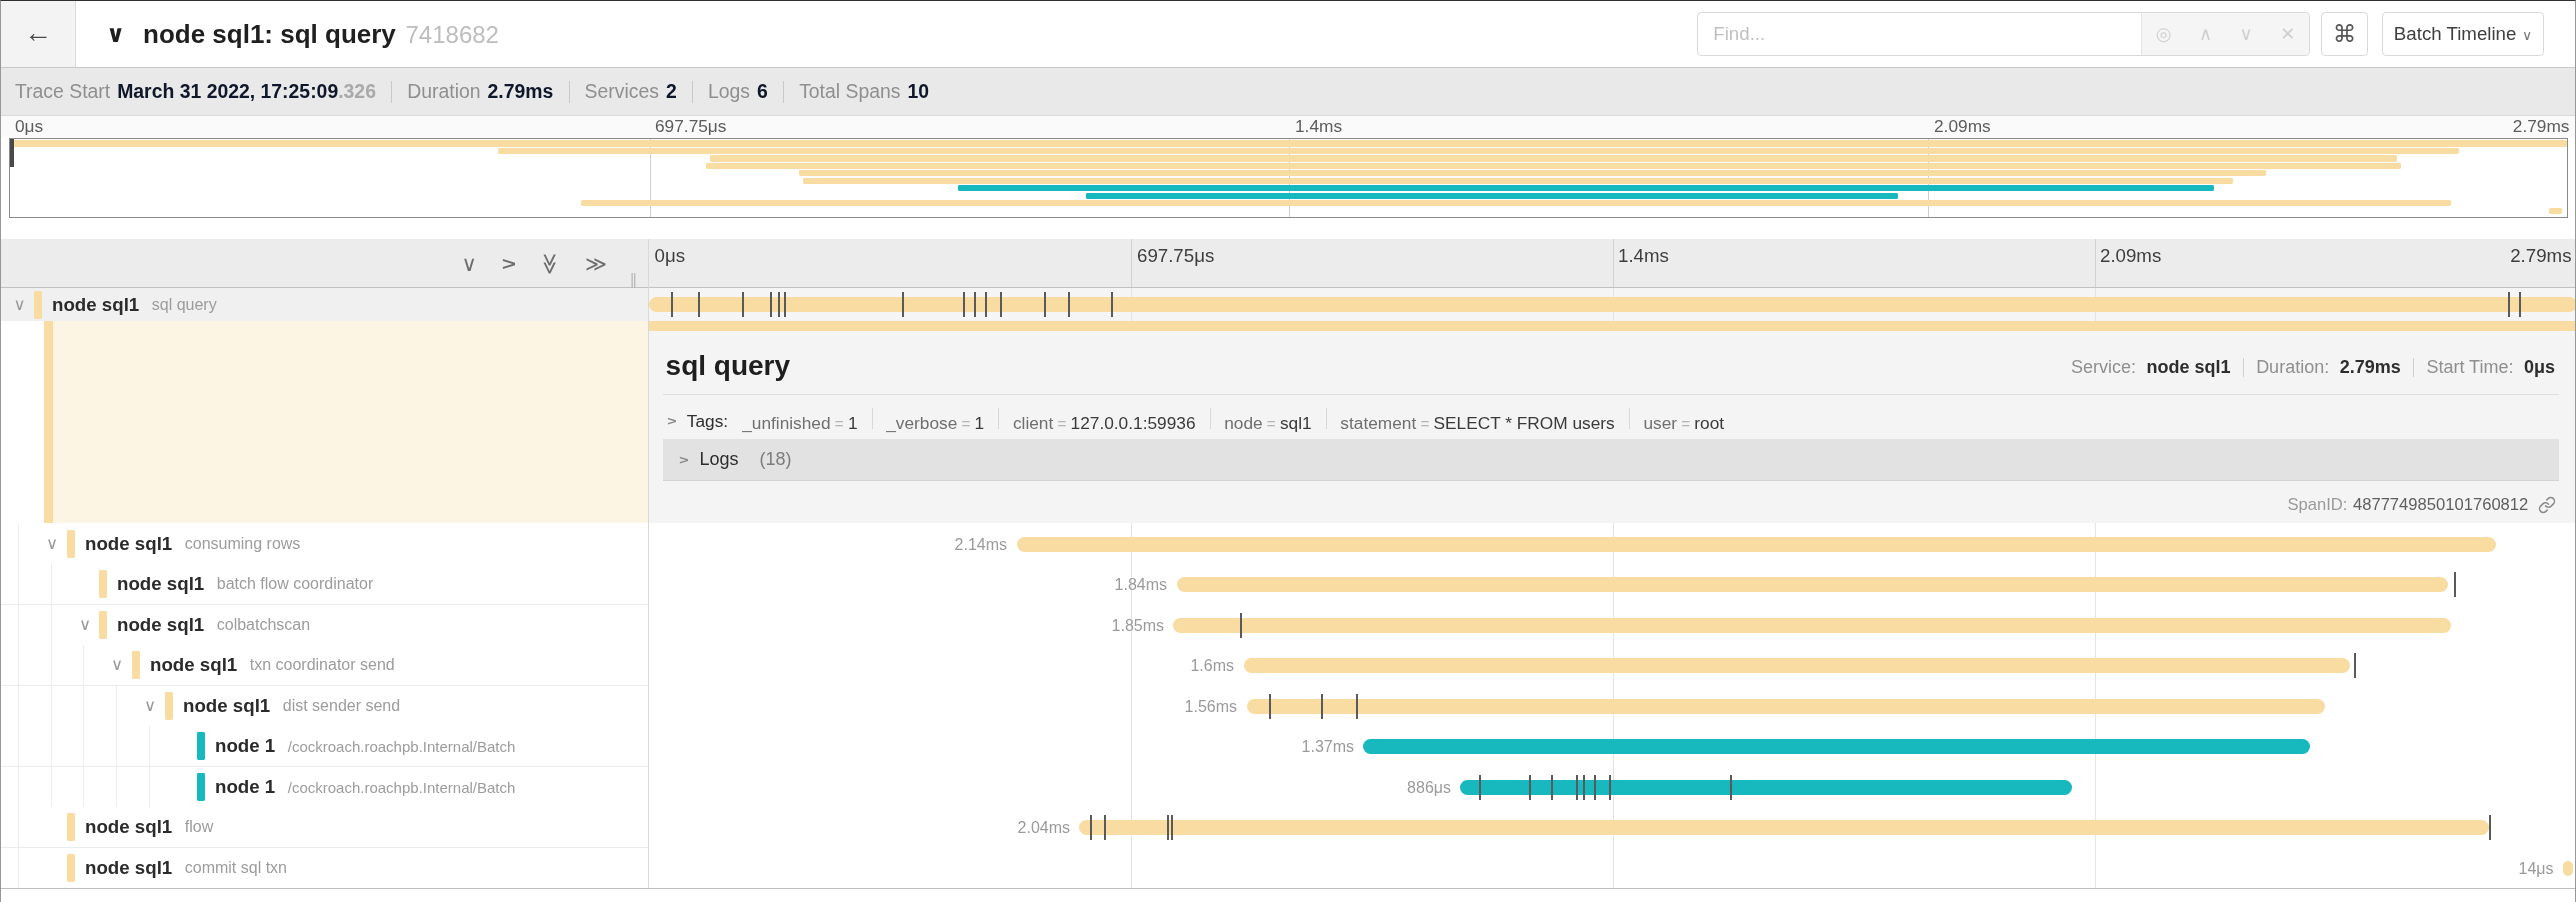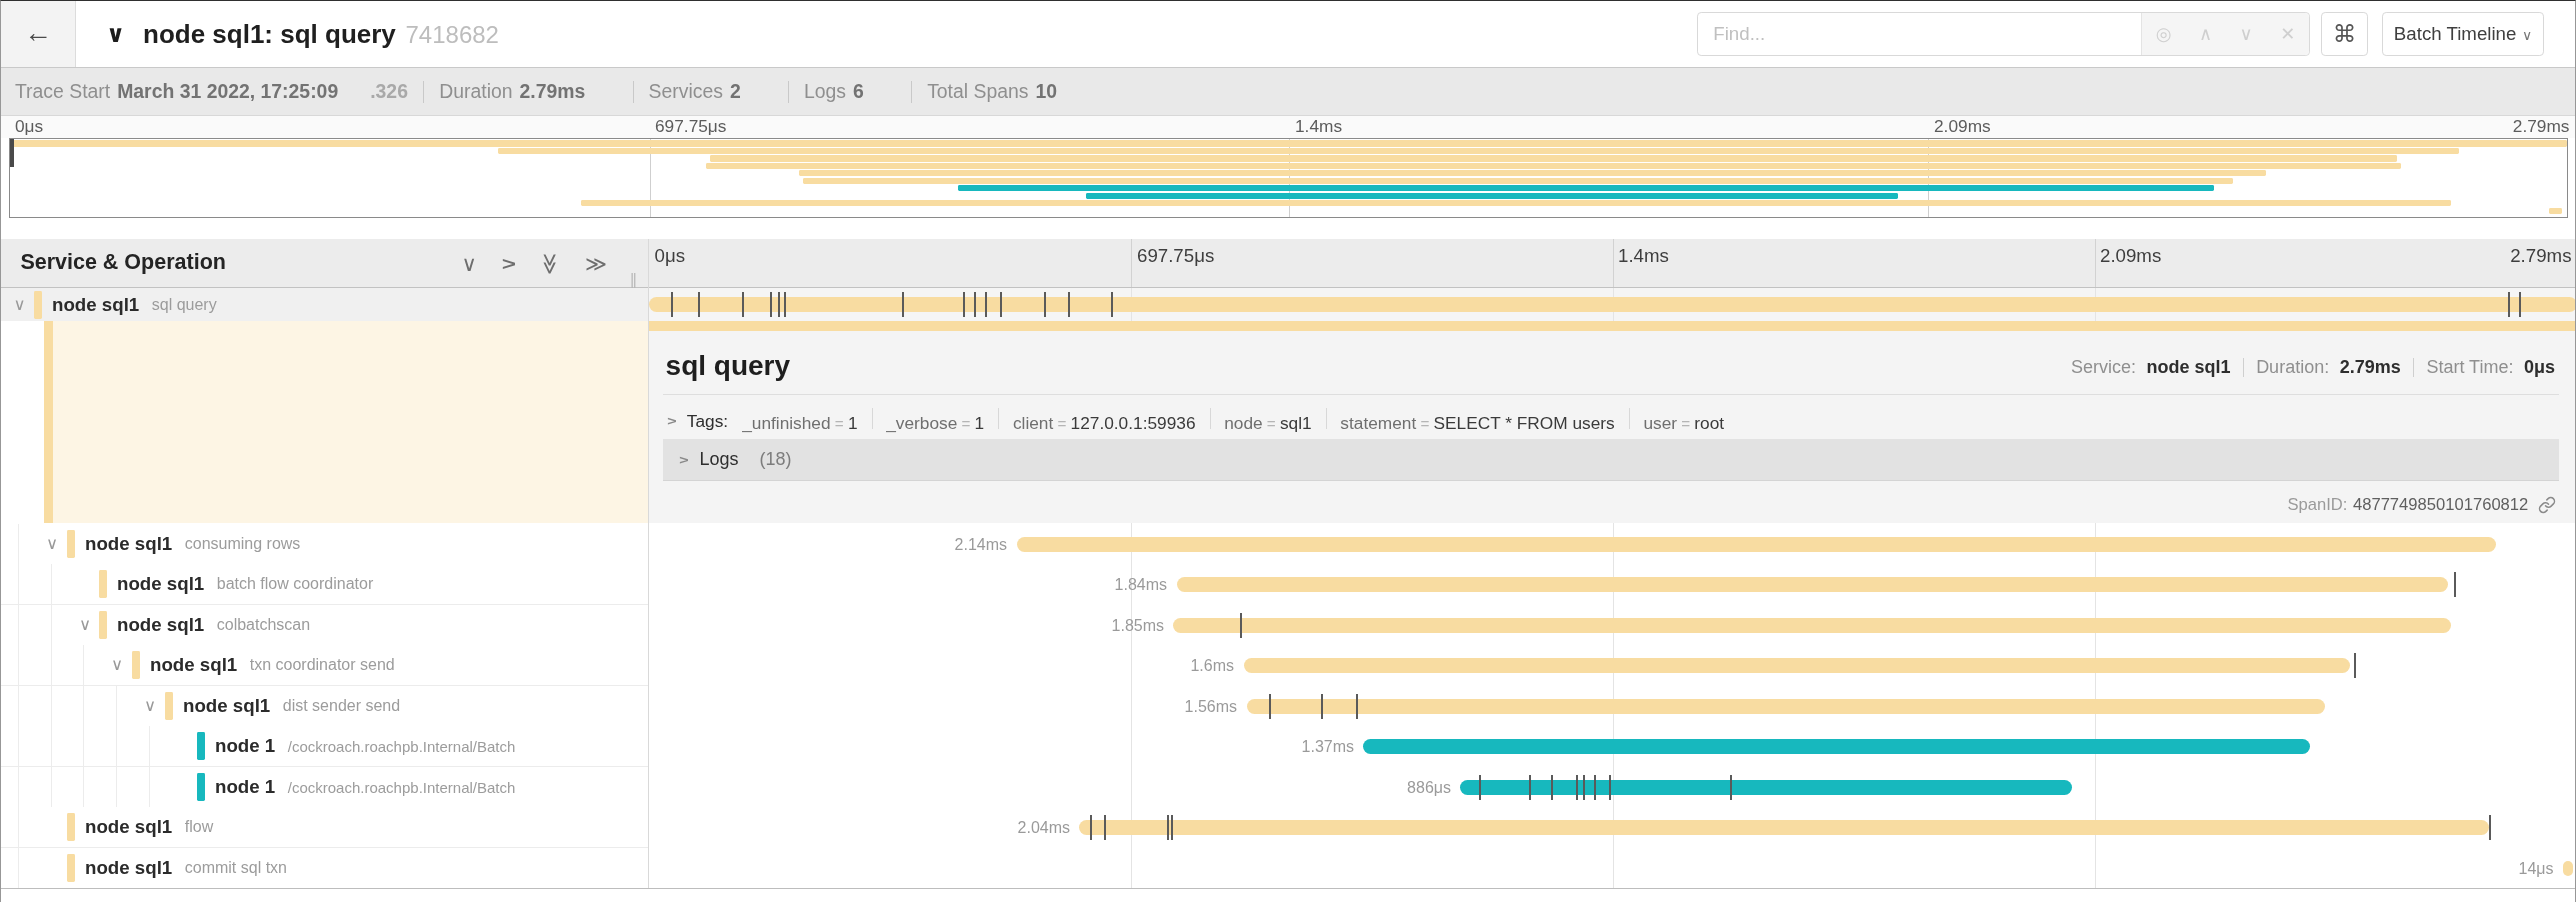--- a/index.html
+++ b/index.html
@@ -19,22 +19,22 @@
   .find-input { flex:1 1 auto; border:none; outline:none; font-size:18.7px; color:#444; padding:0 15.3px; background:transparent; font-family:inherit; }
   .find-input::placeholder { color:#c0c0c0; }
   .find-tools { width:168px; background:#f5f5f5; border-left:0.7px solid #e4e4e4; border-radius:0 4.2px 4.2px 0; display:flex; align-items:center; justify-content:space-around; color:#cfcfcf; font-size:18px; }
   .find-tools span { cursor:pointer; }
   .kbd-btn { position:absolute; left:2320px; top:11px; width:47px; height:44px; border:0.7px solid #d9d9d9; border-radius:4.2px; background:#fff; text-align:center; line-height:42px; font-size:23.6px; color:#555; cursor:pointer; }
   .view-btn { position:absolute; left:2381px; top:11px; width:162px; height:44px; border:0.7px solid #d9d9d9; border-radius:4.2px; background:#fff; text-align:center; line-height:42px; font-size:18.7px; color:#3f3f3f; cursor:pointer; white-space:nowrap; }
   .view-btn .caret { font-size:14px; color:#777; margin-left:5.5px; }
   
   .trace-bar { position:absolute; left:0; top:66px; width:100%; height:49px; background:#e9e9e9; border-top:0.7px solid #c9c9c9; border-bottom:0.7px solid #d8d8d8; display:flex; align-items:center; padding-left:14px; font-size:19.4px; }
   .ti-label { color:#8f8f8f; }
-  .ti-value { color:#737373; font-weight:bold; margin-left:7px; }
-  .ti-suffix { color:#a9a9a9; font-weight:bold;padding-left:32px; }
+  .ti-value { color:#0f172a; font-weight:bold; margin-left:7px; }
+  .ti-suffix { color:#a9a9a9; font-weight:bold; }
   .ti-sep { display:inline-block; width:0.7px; height:22px; background:#c9c9c9; margin:0 15.3px; }
   
   .mm-ruler { position:absolute; left:0; top:115px; width:100%; height:21.5px; background:#fafafa; }
   .mm-ruler .rlabel, .tl-ruler .rlabel { position:absolute; top:0; font-size:17.3px; color:#5c5c5c; white-space:nowrap; }
   .minimap { position:absolute; left:8.3px; top:137px; width:2559px; height:80px; border:1.4px solid #8a8a8a; background:#fff; cursor:col-resize; }
   .mm-grid { position:absolute; top:0; width:0.7px; height:100%; background:#cfcfcf; }
   .mm-bar { position:absolute; border-radius:1.4px; }
   .mm-handle { position:absolute; left:0; top:0; width:4.2px; height:28px; background:#4a4a4a; }
   
   .sop-header { position:absolute; left:0; top:238px; width:648px; height:49px; background:#ececec; border-bottom:0.7px solid #c2c2c2; }
@@ -141,21 +141,20 @@
       <div class="mm-bar" style="left: 30.8602%; width: 57.3477%; top: 31px; height: 6.2px; background: rgb(248, 220, 161);"></div>
       <div class="mm-bar" style="left: 31.0036%; width: 55.914%; top: 39px; height: 6.2px; background: rgb(248, 220, 161);"></div>
       <div class="mm-bar" style="left: 37.0609%; width: 49.1039%; top: 46px; height: 6.2px; background: rgb(23, 184, 190);"></div>
       <div class="mm-bar" style="left: 42.0789%; width: 31.7563%; top: 54px; height: 6.2px; background: rgb(23, 184, 190);"></div>
       <div class="mm-bar" style="left: 22.3297%; width: 73.1183%; top: 61px; height: 6.2px; background: rgb(248, 220, 161);"></div>
       <div class="mm-bar" style="left: 99.2832%; width: 0.501792%; top: 69px; height: 6.2px; background: rgb(248, 220, 161);"></div>
       <div class="mm-handle"></div>
     </div>
 
   <div class="sop-header">
-    <div class="sop-title">Service &amp; Operation</div>
     <div class="sop-icons">
       <span>∨</span>
       <span class="rot-right">∨</span>
       <span class="rot-down">≫</span>
       <span>≫</span>
     </div>
     <div class="col-grip">∥</div>
   </div>
   <div class="tl-ruler">
       <div class="rlabel" style="left: 5.5px;">0μs</div>

